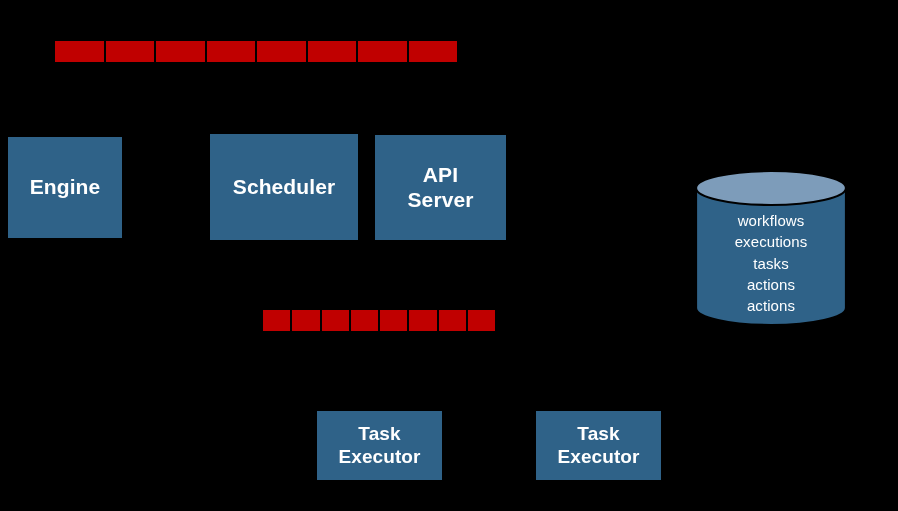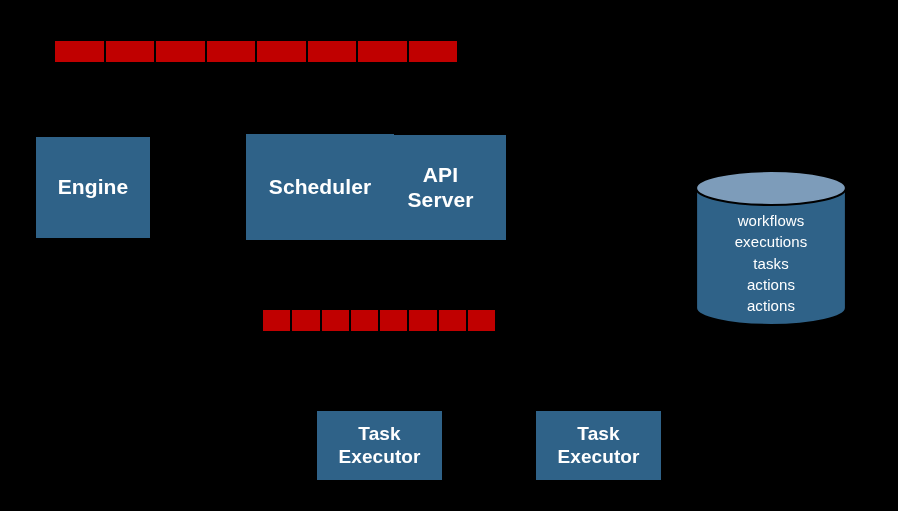--- a/index.html
+++ b/index.html
@@ -61,29 +61,27 @@
     box-sizing: border-box;
     letter-spacing: 0.1px;
   }
 
   #box-engine {
     left: 8px;
     top: 137px;
     width: 114px;
     height: 101px;
     font-size: 21px;
-    margin-left: 28px;
   }
   #box-scheduler {
     left: 210px;
     top: 134px;
     width: 148px;
     height: 106px;
     font-size: 21px;
-    margin-left: 36px;
   }
   #box-api-server {
     left: 375px;
     top: 135px;
     width: 131px;
     height: 105px;
     font-size: 21px;
   }
   #box-task-executor-1 {
     left: 317px;

